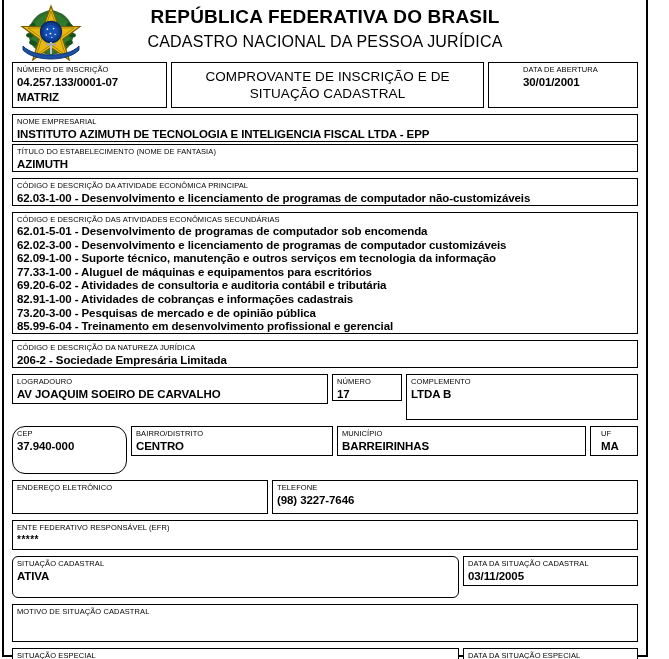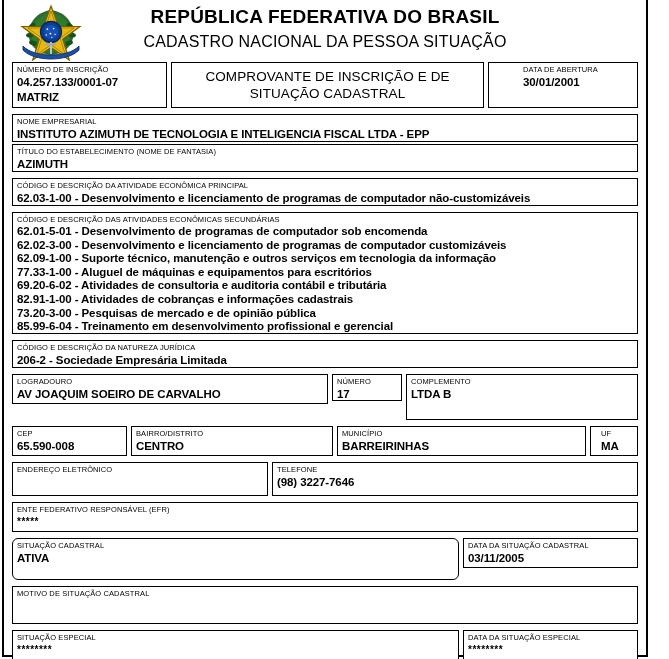--- a/index.html
+++ b/index.html
@@ -133,21 +133,21 @@
     line-height: 13.6px;
     letter-spacing: -0.1px;
     white-space: nowrap;
   }
 
   
   .b-logradouro { flex: 1 1 auto; height: 30px; }
   .b-numero     { width: 70px; flex: 0 0 70px; height: 27px; }
   .b-complemento{ width: 232px; flex: 0 0 232px; height: 46px; }
 
-  .b-cep        { width: 115px; flex: 0 0 115px; height: 30px; }
+  .b-cep        { width: 115px; flex: 0 0 115px; height: 48px; border-radius: 13px; }
   .b-bairro     { width: 202px; flex: 0 0 202px; height: 30px; }
   .b-municipio  { flex: 1 1 auto; height: 30px; }
   .b-uf         { width: 48px; flex: 0 0 48px; height: 30px; padding-left: 10px; }
 
   .b-email      { width: 256px; flex: 0 0 256px; height: 34px; }
   .b-telefone   { flex: 1 1 auto; height: 34px; }
 
   .b-sit-cad    { flex: 1 1 auto; height: 42px; border-radius: 6px; }
   .b-sit-data   { width: 175px; flex: 0 0 175px; height: 30px; }
 
@@ -198,21 +198,21 @@
 
           <rect x="30" y="40" width="2" height="12" fill="#b9c4d4"></rect>
           <rect x="26" y="41.5" width="10" height="2" fill="#9aa7ba"></rect>
 
           <path d="M3 44 C14 56, 48 56, 59 44 L59 48 C48 60, 14 60, 3 48 Z" fill="#1b4fa0" stroke="#0d2f6b" stroke-width="0.9"></path>
         </svg>
       </div>
 
       <div class="titles">
         <div class="title-main">REPÚBLICA FEDERATIVA DO BRASIL</div>
-        <div class="title-sub">CADASTRO NACIONAL DA PESSOA SITUAÇÃO</div>
+        <div class="title-sub">CADASTRO NACIONAL DA PESSOA JURÍDICA</div>
       </div>
     </div>
 
     <div class="row hdr-row">
       <div class="box hdr-num">
         <div class="lbl">NÚMERO DE INSCRIÇÃO</div>
         <div class="val">04.257.133/0001-07</div>
         <div class="val">MATRIZ</div>
       </div>
       <div class="gap"></div>
@@ -283,21 +283,21 @@
       <div class="gap"></div>
       <div class="box b-complemento">
         <div class="lbl">COMPLEMENTO</div>
         <div class="val">LTDA B</div>
       </div>
     </div>
 
     <div class="row mt6">
       <div class="box b-cep">
         <div class="lbl">CEP</div>
-        <div class="val">65.590-008</div>
+        <div class="val">37.940-000</div>
       </div>
       <div class="gap"></div>
       <div class="box b-bairro">
         <div class="lbl">BAIRRO/DISTRITO</div>
         <div class="val">CENTRO</div>
       </div>
       <div class="gap"></div>
       <div class="box b-municipio">
         <div class="lbl">MUNICÍPIO</div>
         <div class="val">BARREIRINHAS</div>

